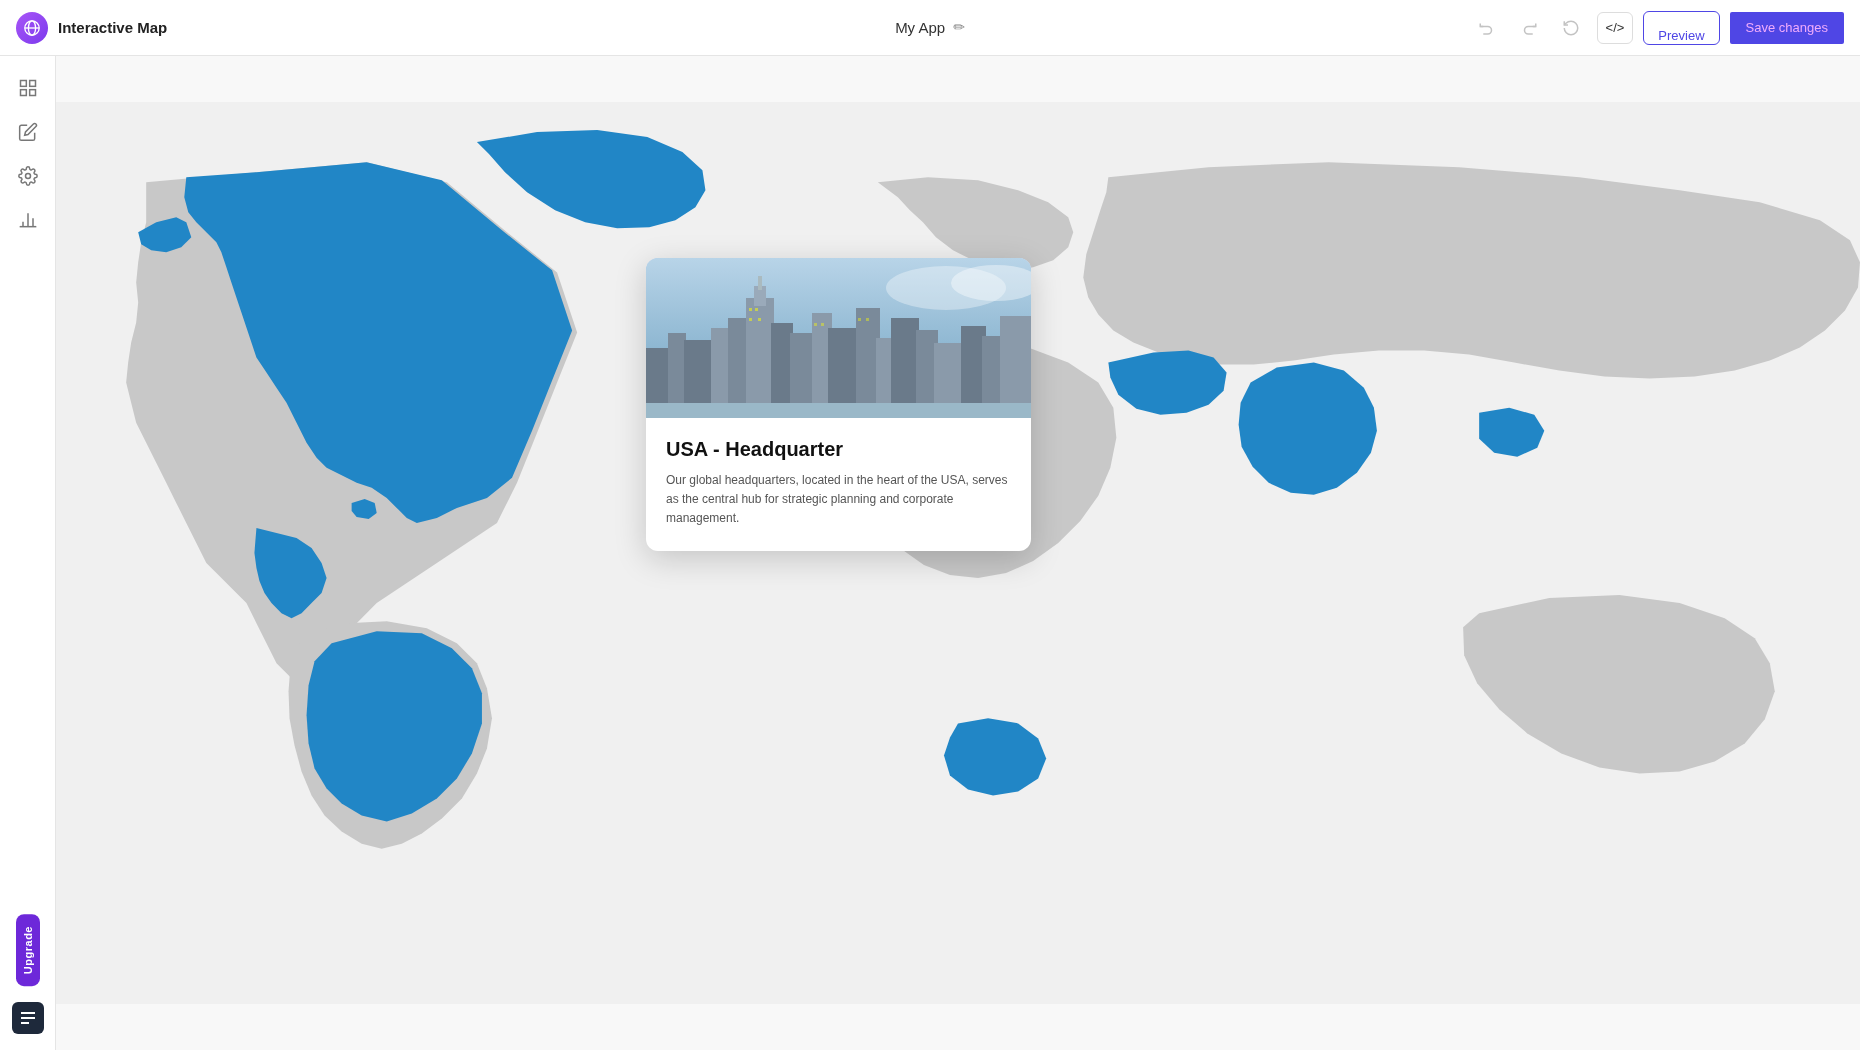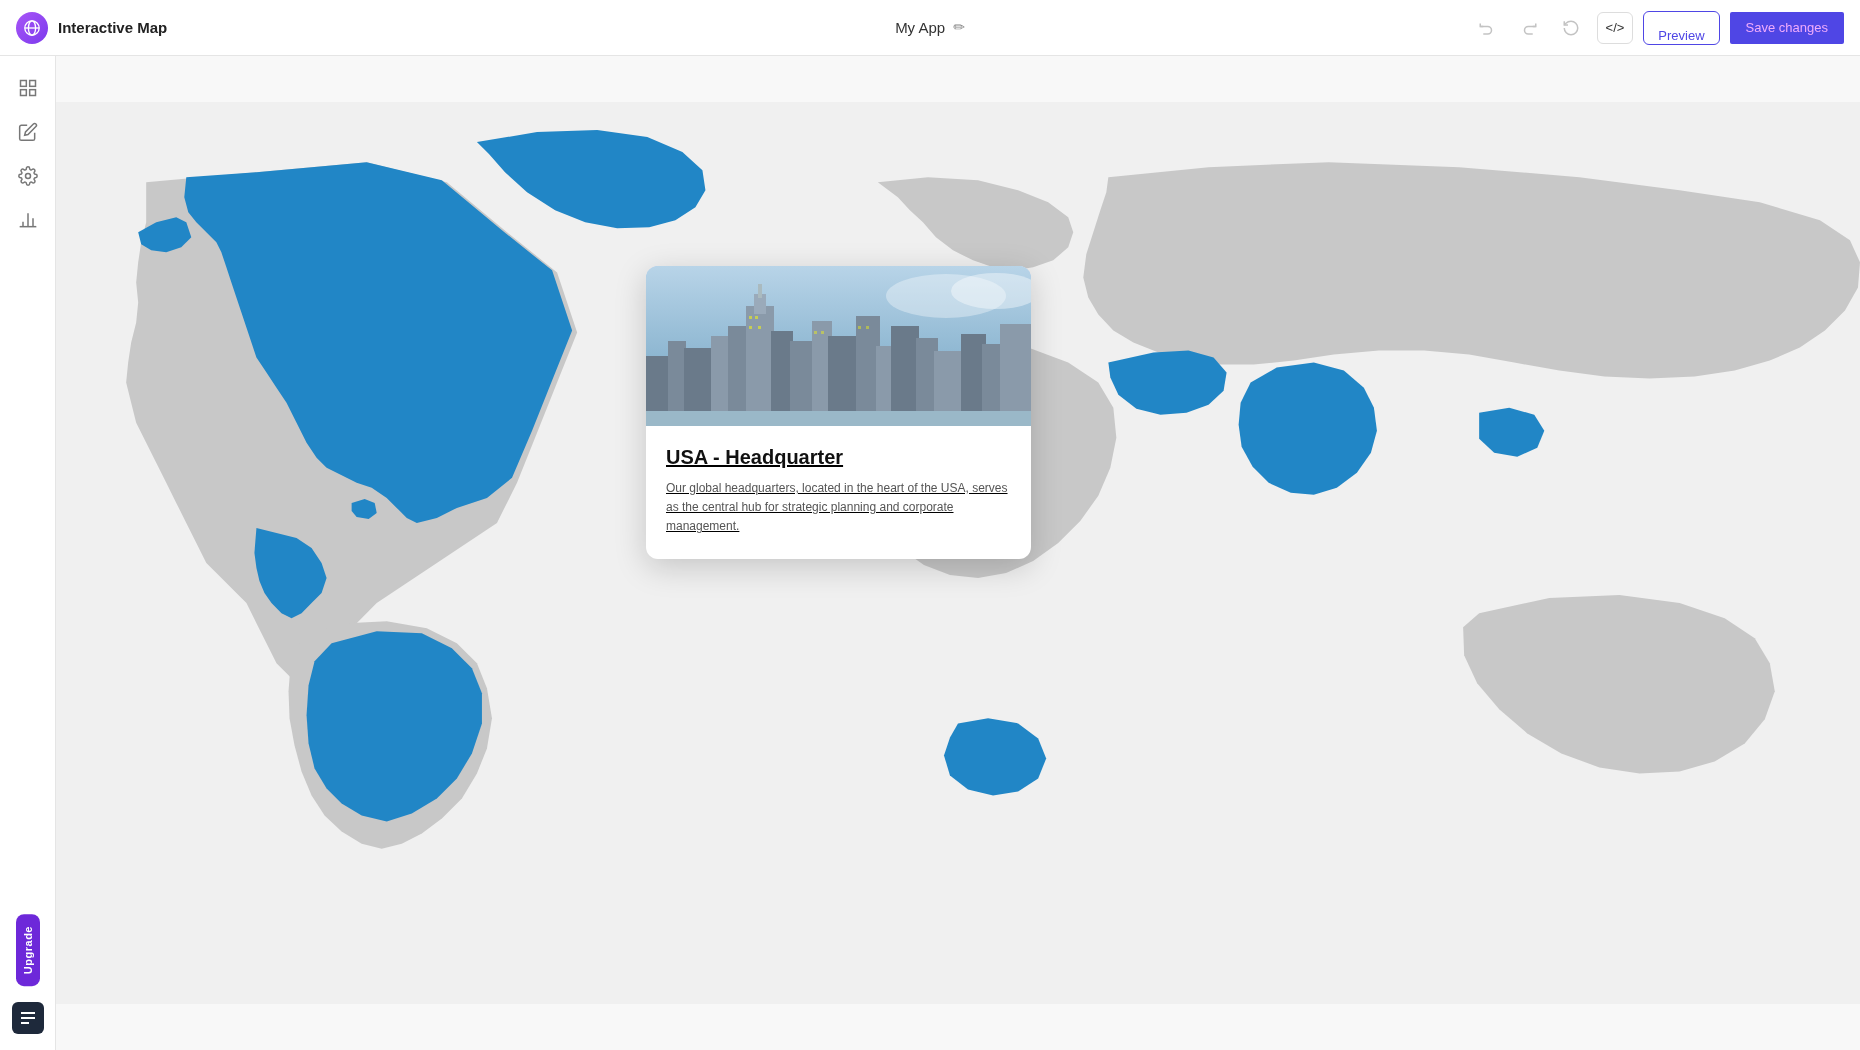--- a/index.html
+++ b/index.html
@@ -140,28 +140,27 @@
       inset: 0;
       display: flex; align-items: center; justify-content: center;
     }
     .world-map-container svg {
       width: 100%; height: 100%;
     }
 
     
     .popup-card {
       position: absolute;
-      top: 210px;
+      top: 202px;
       left: 590px;
       width: 385px;
       background: #fff;
       border-radius: 12px;
       box-shadow: 0 8px 32px rgba(0,0,0,0.18);
       overflow: hidden;
-      text-decoration: underline;
     }
     .popup-image {
       width: 100%;
       height: 160px;
       background: linear-gradient(180deg, #b0c8e8 0%, #6a9bbf 40%, #8aafc5 60%, #c8b89a 100%);
       position: relative;
       overflow: hidden;
     }
     .popup-content {
       padding: 20px 20px 22px;

